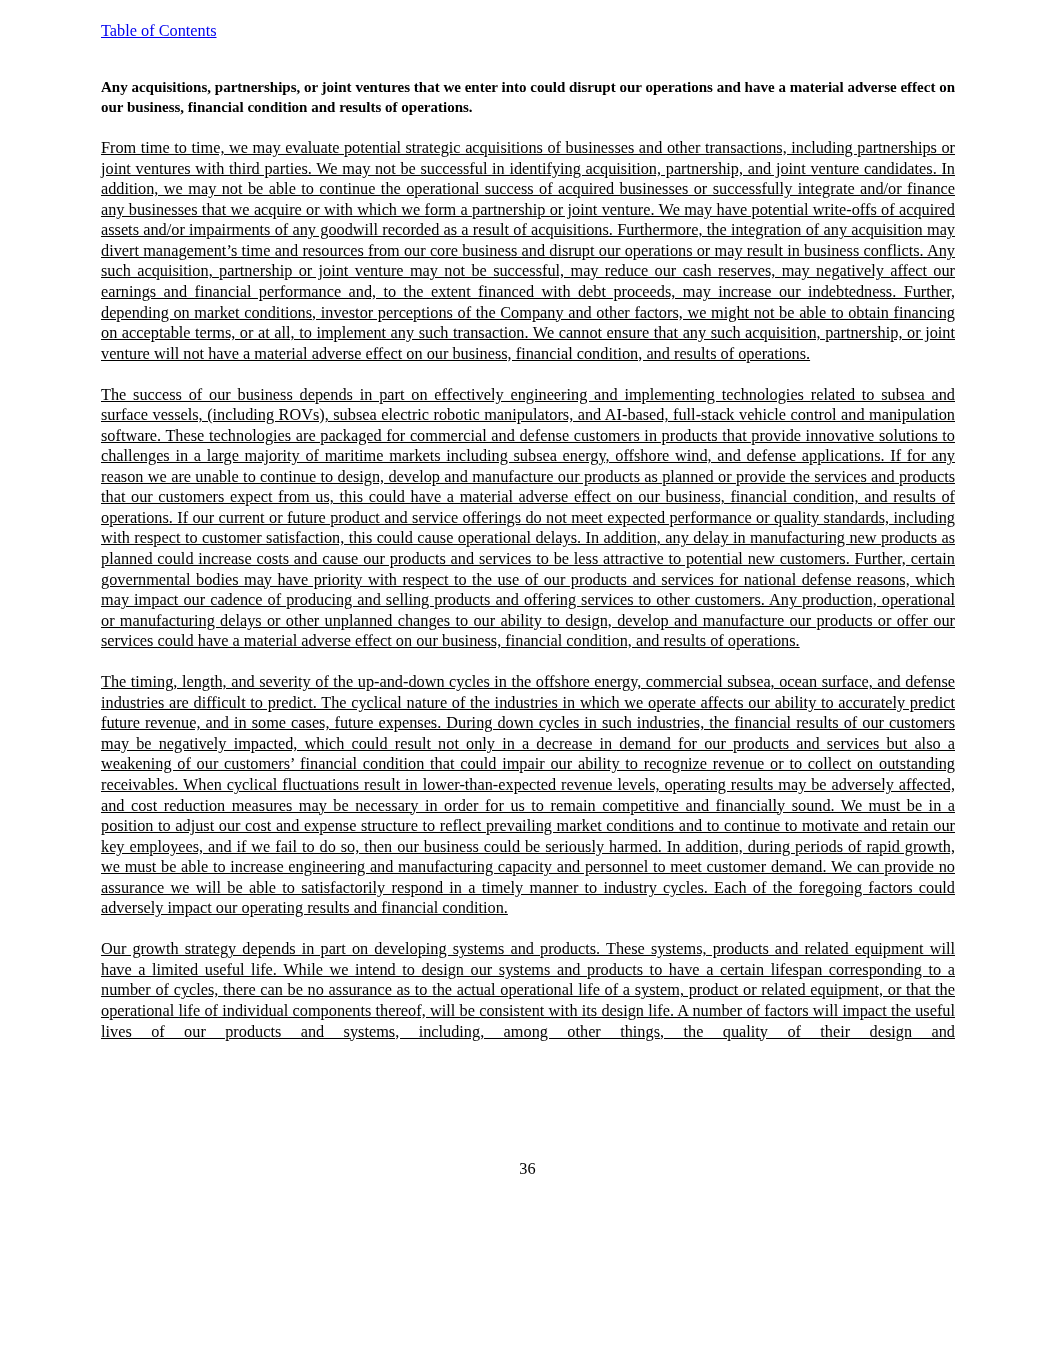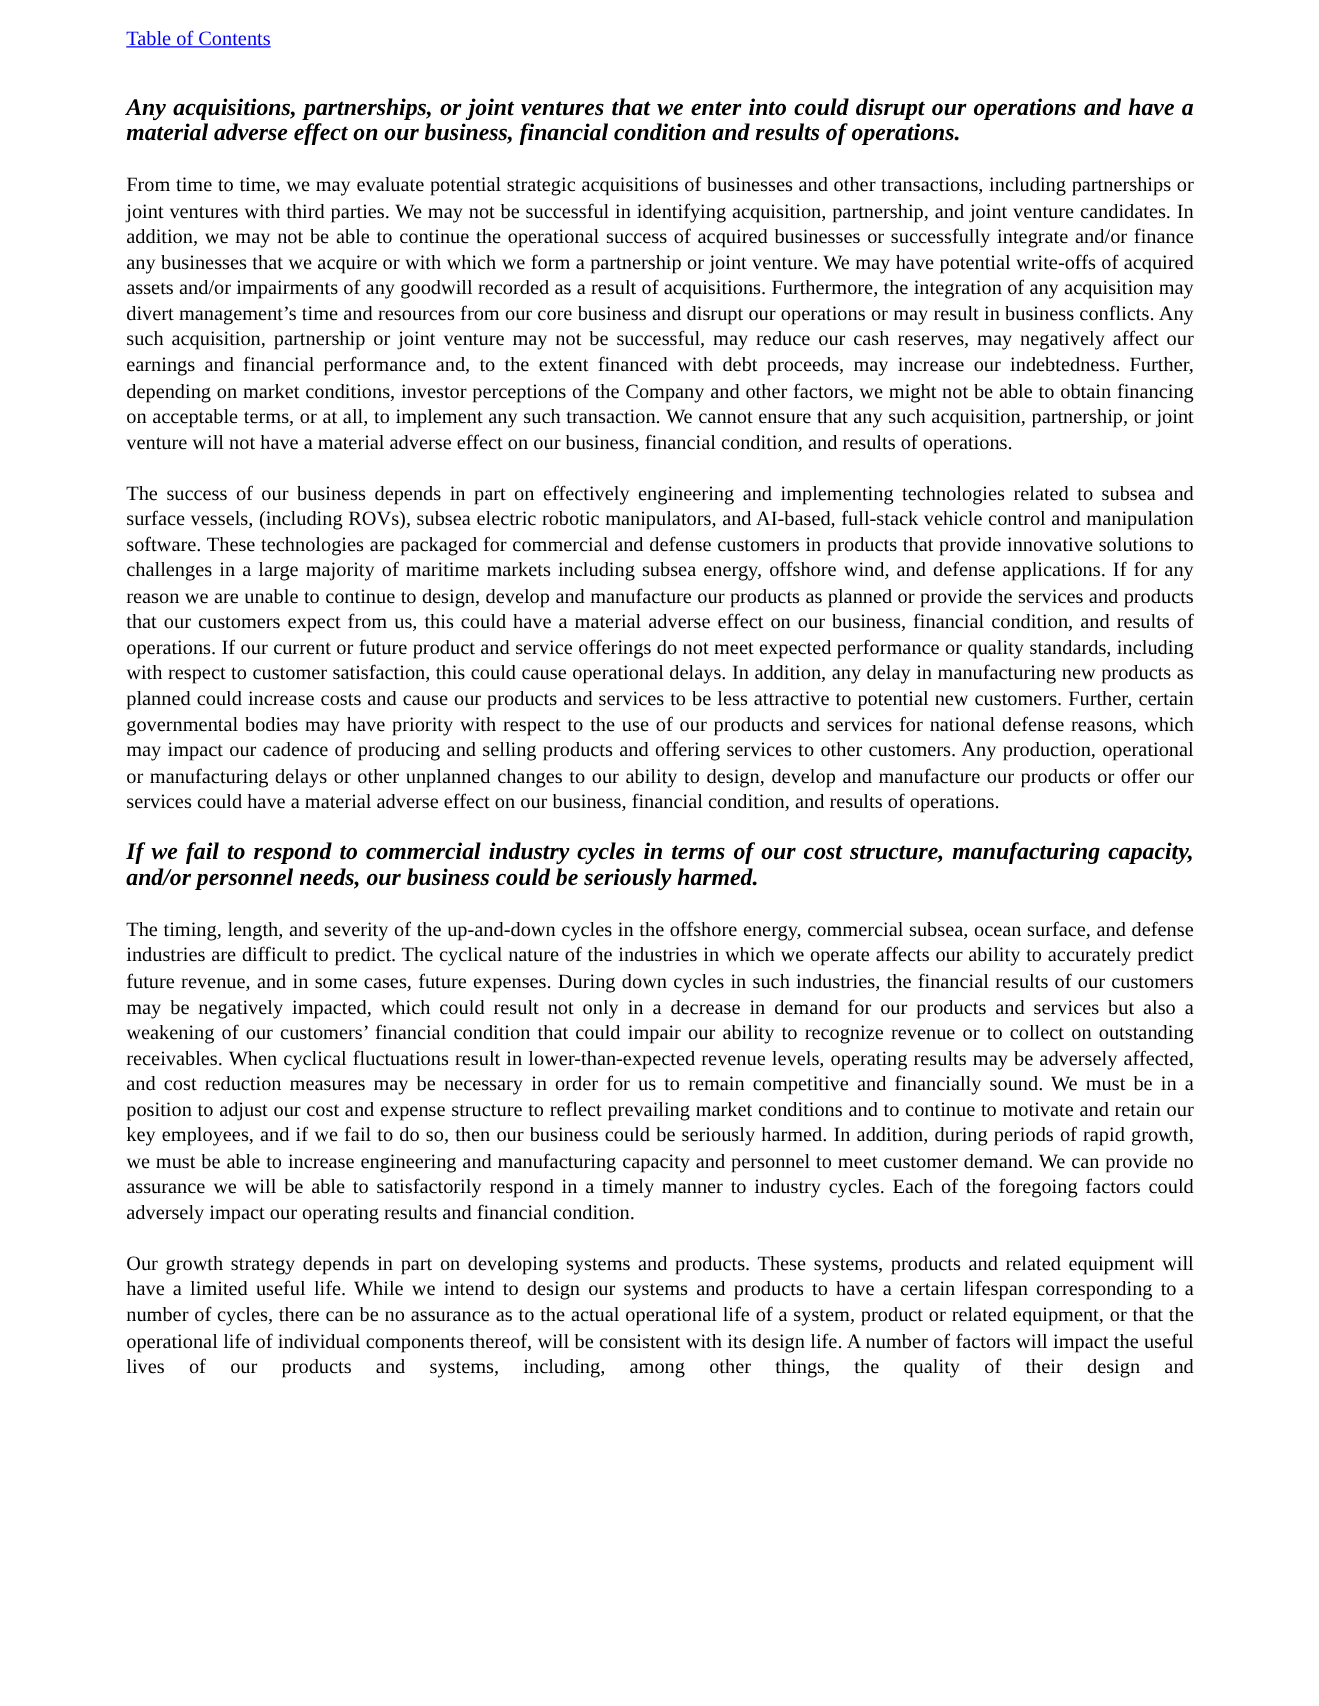--- a/index.html
+++ b/index.html
@@ -22,33 +22,33 @@
   }
   .toc {
     margin: 0;
   }
   .toc a {
     color: #0000ee;
     text-decoration: underline;
     cursor: pointer;
   }
   h2.risk-heading {
-    font-size: 19px;
+    font-size: 15px;
     line-height: 20.55px;
     font-weight: bold;
-    font-style: italic;
     text-align: justify;
     margin: 20.5px 0 0 0;
   }
   h2.risk-heading.first {
     margin-top: 35px;
   }
   p.body-para {
     text-align: justify;
     margin: 20.5px 0 0 0;
+    text-decoration: underline;
   }
   p.body-para.continued {
     text-align-last: justify;
   }
   .page-number {
     position: absolute;
     bottom: 24px;
     left: 0;
     right: 0;
     text-align: center;
@@ -66,22 +66,22 @@
   <section>
     <h2 class="risk-heading first">Any acquisitions, partnerships, or joint ventures that we enter into could disrupt our operations and have a material adverse effect on our business, financial condition and results of operations.</h2>
     <p class="body-para">From time to time, we may evaluate potential strategic acquisitions of businesses and other transactions, including partnerships or joint ventures with third parties. We may not be successful in identifying acquisition, partnership, and joint venture candidates. In addition, we may not be able to continue the operational success of acquired businesses or successfully integrate and/or finance any businesses that we acquire or with which we form a partnership or joint venture. We may have potential write-offs of acquired assets and/or impairments of any goodwill recorded as a result of acquisitions. Furthermore, the integration of any acquisition may divert management’s time and resources from our core business and disrupt our operations or may result in business conflicts. Any such acquisition, partnership or joint venture may not be successful, may reduce our cash reserves, may negatively affect our earnings and financial performance and, to the extent financed with debt proceeds, may increase our indebtedness. Further, depending on market conditions, investor perceptions of the Company and other factors, we might not be able to obtain financing on acceptable terms, or at all, to implement any such transaction. We cannot ensure that any such acquisition, partnership, or joint venture will not have a material adverse effect on our business, financial condition, and results of operations.</p>
   </section>
 
   <section>
     <p class="body-para">The success of our business depends in part on effectively engineering and implementing technologies related to subsea and surface vessels, (including ROVs), subsea electric robotic manipulators, and AI-based, full-stack vehicle control and manipulation software. These technologies are packaged for commercial and defense customers in products that provide innovative solutions to challenges in a large majority of maritime markets including subsea energy, offshore wind, and defense applications. If for any reason we are unable to continue to design, develop and manufacture our products as planned or provide the services and products that our customers expect from us, this could have a material adverse effect on our business, financial condition, and results of operations. If our current or future product and service offerings do not meet expected performance or quality standards, including with respect to customer satisfaction, this could cause operational delays. In addition, any delay in manufacturing new products as planned could increase costs and cause our products and services to be less attractive to potential new customers. Further, certain governmental bodies may have priority with respect to the use of our products and services for national defense reasons, which may impact our cadence of producing and selling products and offering services to other customers. Any production, operational or manufacturing delays or other unplanned changes to our ability to design, develop and manufacture our products or offer our services could have a material adverse effect on our business, financial condition, and results of operations.</p>
   </section>
 
   <section>
-    <h2 class="risk-heading">If we fail to respond to commercial industry cycles in terms of our cost structure, manufacturing capacity, and/or personnel needs, our business could be seriously harmed.</h2>
     <p class="body-para">The timing, length, and severity of the up-and-down cycles in the offshore energy, commercial subsea, ocean surface, and defense industries are difficult to predict. The cyclical nature of the industries in which we operate affects our ability to accurately predict future revenue, and in some cases, future expenses. During down cycles in such industries, the financial results of our customers may be negatively impacted, which could result not only in a decrease in demand for our products and services but also a weakening of our customers’ financial condition that could impair our ability to recognize revenue or to collect on outstanding receivables. When cyclical fluctuations result in lower-than-expected revenue levels, operating results may be adversely affected, and cost reduction measures may be necessary in order for us to remain competitive and financially sound. We must be in a position to adjust our cost and expense structure to reflect prevailing market conditions and to continue to motivate and retain our key employees, and if we fail to do so, then our business could be seriously harmed. In addition, during periods of rapid growth, we must be able to increase engineering and manufacturing capacity and personnel to meet customer demand. We can provide no assurance we will be able to satisfactorily respond in a timely manner to industry cycles. Each of the foregoing factors could adversely impact our operating results and financial condition.</p>
   </section>
 
   <section>
     <p class="body-para continued">Our growth strategy depends in part on developing systems and products. These systems, products and related equipment will have a limited useful life. While we intend to design our systems and products to have a certain lifespan corresponding to a number of cycles, there can be no assurance as to the actual operational life of a system, product or related equipment, or that the operational life of individual components thereof, will be consistent with its design life. A number of factors will impact the useful lives of our products and systems, including, among other things, the quality of their design and</p>
   </section>
 
+  <div class="page-number">36</div>
 
 </div>
 
 </body></html>

